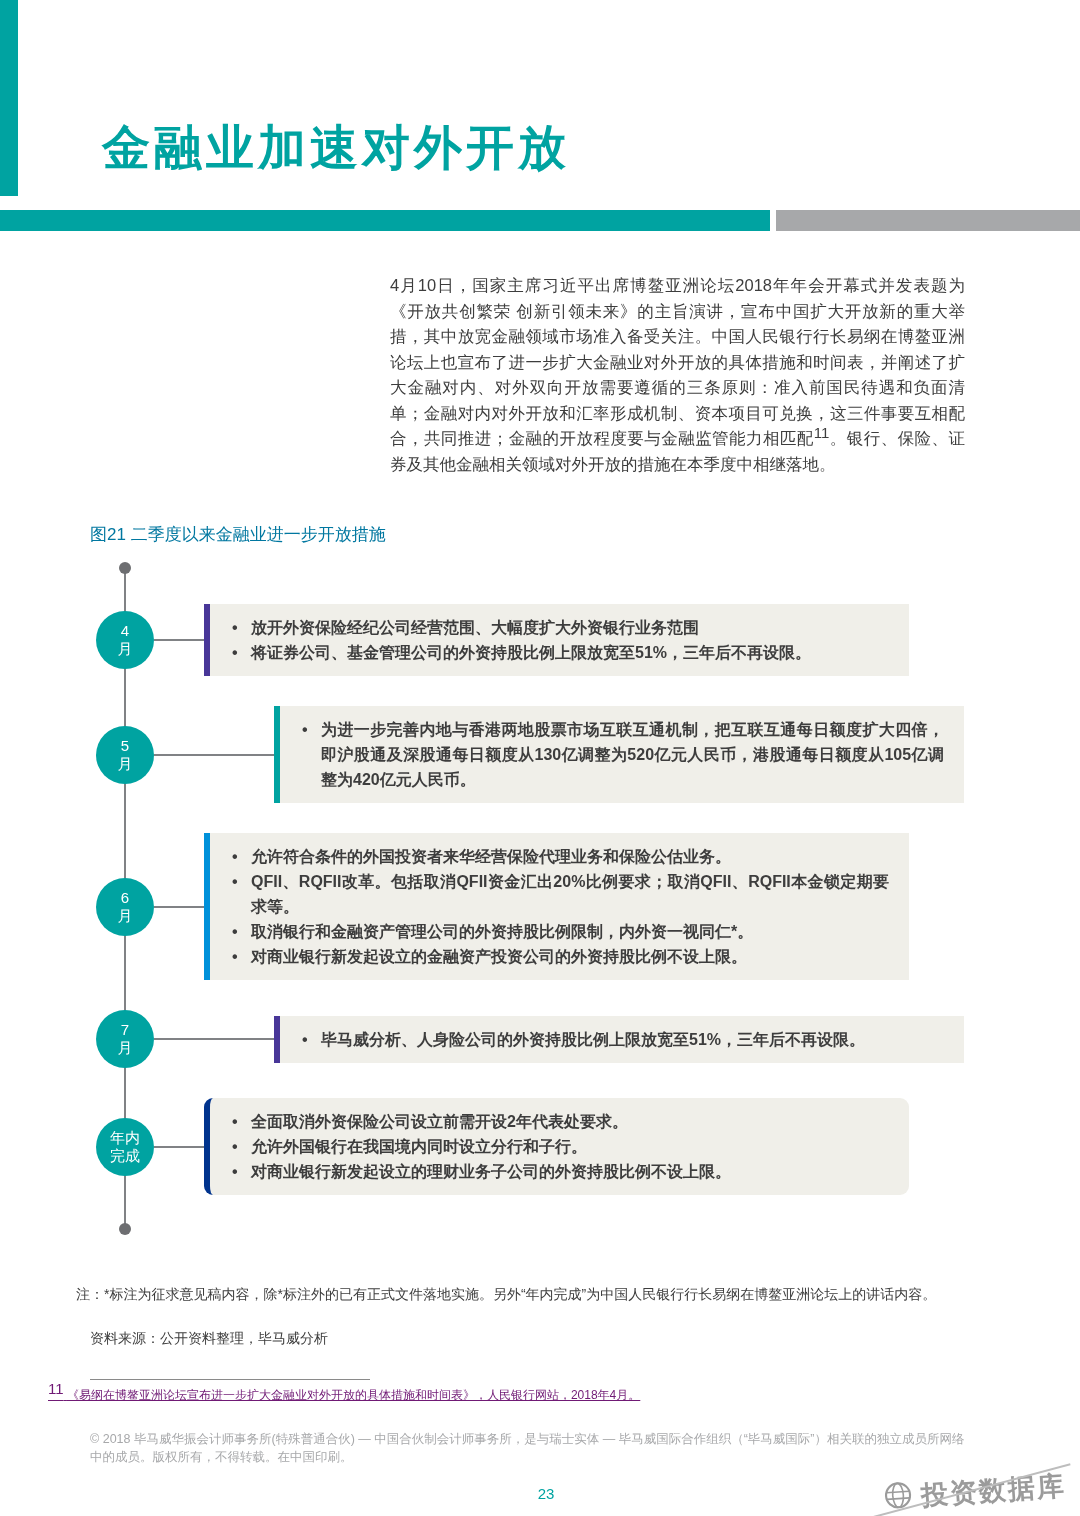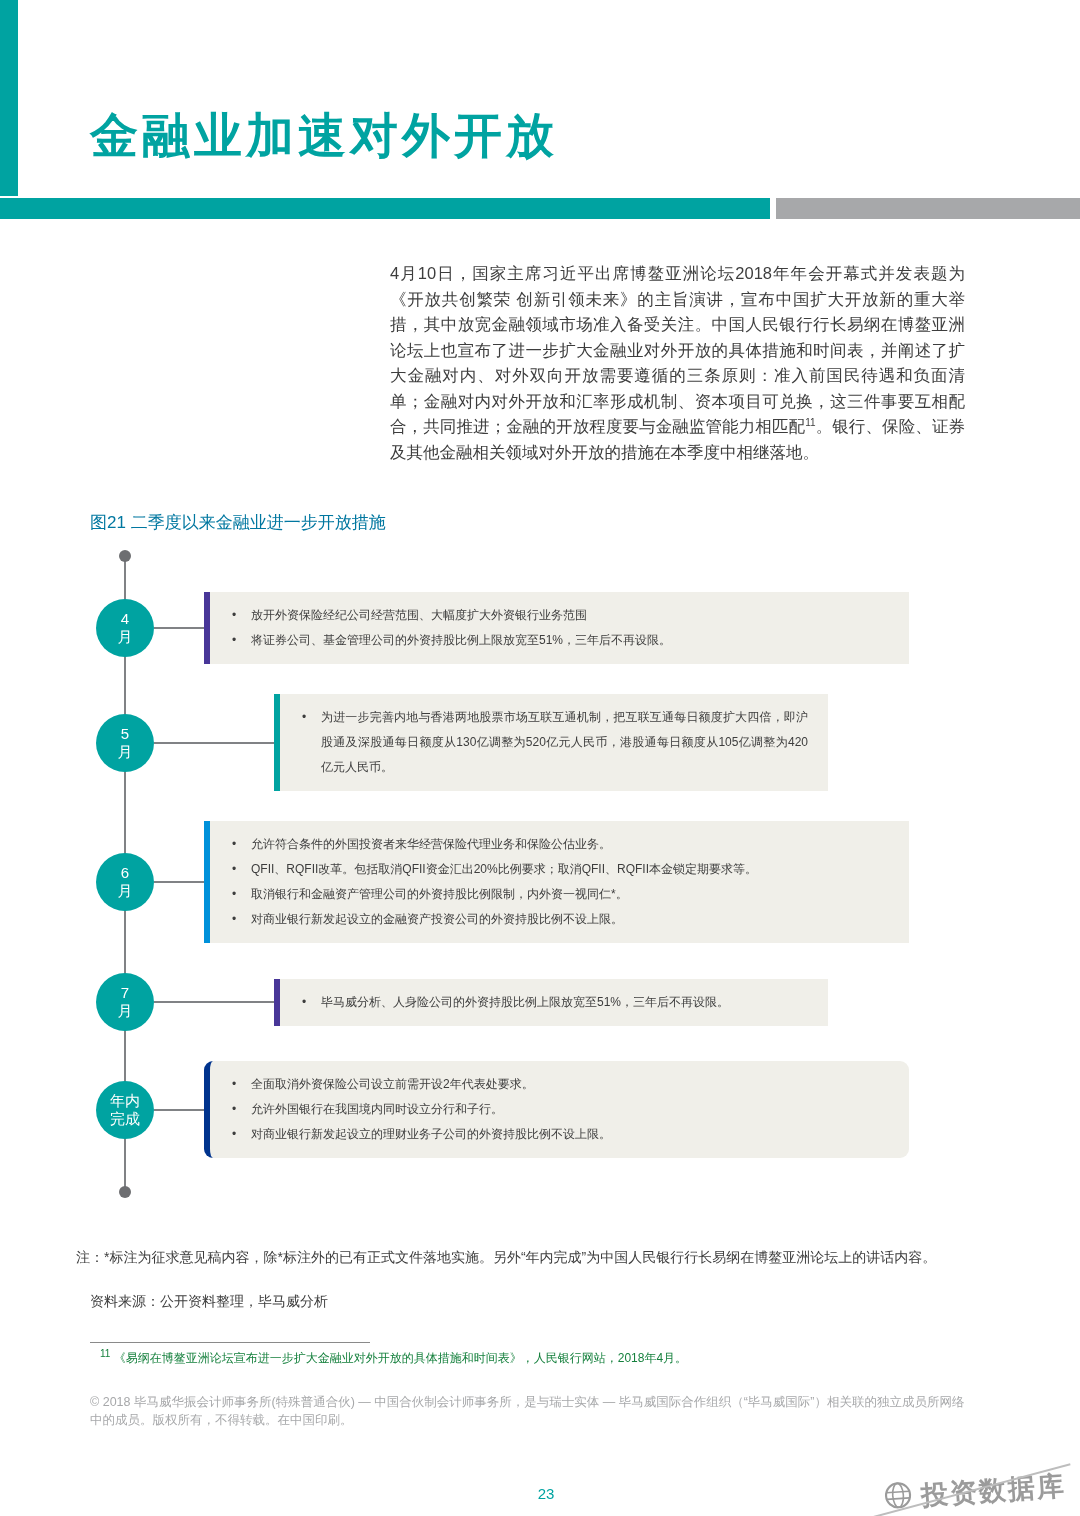--- a/index.html
+++ b/index.html
@@ -2,46 +2,46 @@
 <html style="--teal: #00A3A1; --bar-gray: #A7A8AA; --box-bg: #F0EFE9; --caption-blue: #0077A0; --line-gray: #808285; --dot-gray: #6D6E71; --body-text: #3D3D3D; --footer-gray: #A7A8AA; --watermark-gray: #9B9B9B;"><head>
 <meta charset="utf-8">
 <style>
   html,body{margin:0;padding:0;}
   body{
     width:1080px;height:1516px;position:relative;background:#ffffff;overflow:hidden;
     font-family:"Liberation Sans","DejaVu Sans",sans-serif;
     color:var(--body-text,#3d3d3d);
   }
   .corner-strip{position:absolute;left:0;top:0;width:18px;height:196px;background:var(--teal,#00A3A1);}
-  .page-title{margin:0;padding:104px 0 0 90px;font-size:48px;font-weight:600;letter-spacing:4px;color:var(--teal,#00A3A1);}
+  .page-title{margin:12px;padding:104px 0 0 90px;font-size:48px;font-weight:600;letter-spacing:4px;color:var(--teal,#00A3A1);}
   .bar-row{display:flex;margin-top:30px;height:21px;}
   .bar-teal{width:770px;background:var(--teal,#00A3A1);}
   .bar-gray{flex:1;margin-left:6px;background:var(--bar-gray,#A7A8AA);}
   .intro{margin:42px 115px 0 390px;font-size:16.5px;line-height:25.5px;text-align:justify;}
-  .intro sup,.footnote sup{font-size:10px;line-height:0;}
+  .intro sup,.footnote sup{font-size:15px;line-height:0;}
   .fig-caption{margin:46px 0 0 90px;font-size:17px;font-weight:normal;color:var(--caption-blue,#0077A0);}
   .timeline{position:relative;margin-top:16px;}
   .tl-line{position:absolute;left:124px;top:8px;bottom:8px;width:2px;background:var(--line-gray,#808285);}
   .tl-dot{position:relative;width:12px;height:12px;border-radius:50%;background:var(--dot-gray,#6D6E71);margin-left:119px;}
   .tl-dot.end{margin-top:28px;}
   .tl-entry{position:relative;display:flex;align-items:center;margin-top:30px;}
   .tl-circle{flex:none;width:58px;height:58px;margin-left:96px;border-radius:50%;background:var(--teal,#00A3A1);
     color:#fff;display:flex;flex-direction:column;align-items:center;justify-content:center;font-size:15px;line-height:18px;}
   .tl-conn{flex:none;width:50px;height:2px;background:var(--line-gray,#808285);}
   .tl-entry.indent .tl-conn{width:120px;}
   .tl-box{flex:none;box-sizing:border-box;width:705px;background:var(--box-bg,#F0EFE9);
     border-left:6px solid #333;padding:11px 20px 11px 14px;}
-  .tl-entry.indent .tl-box{width:554px;}
+  .tl-entry.indent .tl-box{width:690px;}
   .tl-list{margin:0;padding:0;list-style:none;}
-  .tl-list li{position:relative;padding-left:27px;font-size:12px;line-height:25px;text-align:justify;}
+  .tl-list li{position:relative;padding-left:27px;font-size:16px;line-height:25px;text-align:justify;font-weight:bold;}
   .tl-list li::before{content:"•";position:absolute;left:8px;top:0;}
   .note-text{margin:48px 100px 0 76px;font-size:14px;line-height:22px;}
   .source-text{margin:22px 100px 0 90px;font-size:14px;line-height:22px;}
   .footnote-rule{margin:30px 0 0 90px;width:280px;height:1px;background:#8a8a8a;}
-  .footnote{margin:7px 115px 0 100px;font-size:12px;line-height:17px;color:#15803d;}
+  .footnote{margin:7px 115px 0 48px;font-size:12px;line-height:17px;color:#701a75;text-decoration:underline;}
   .copyright{margin:26px 115px 0 90px;font-size:12.5px;line-height:18px;color:var(--footer-gray,#A7A8AA);}
   .page-number{position:absolute;left:12px;right:0;bottom:14px;text-align:center;font-size:15px;color:var(--teal,#00A3A1);}
   .watermark{position:absolute;right:14px;bottom:6px;display:flex;align-items:center;gap:7px;
     color:var(--watermark-gray,#9B9B9B);transform:rotate(-4deg);}
   .watermark .wm-text{font-size:27px;font-weight:600;letter-spacing:2px;}
   .wm-line{position:absolute;width:220px;height:2px;background:#bdbdbd;right:-6px;top:-4px;transform:rotate(-11deg);transform-origin:right center;}
 </style>
 </head>
 <body>
 

